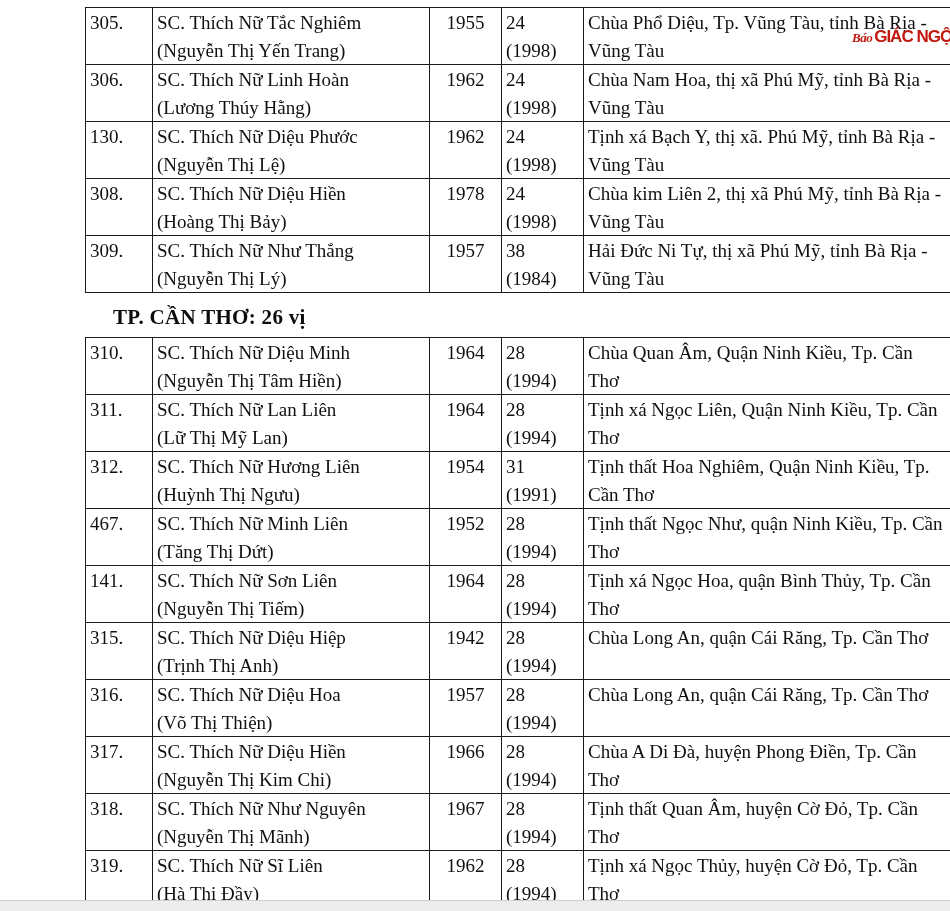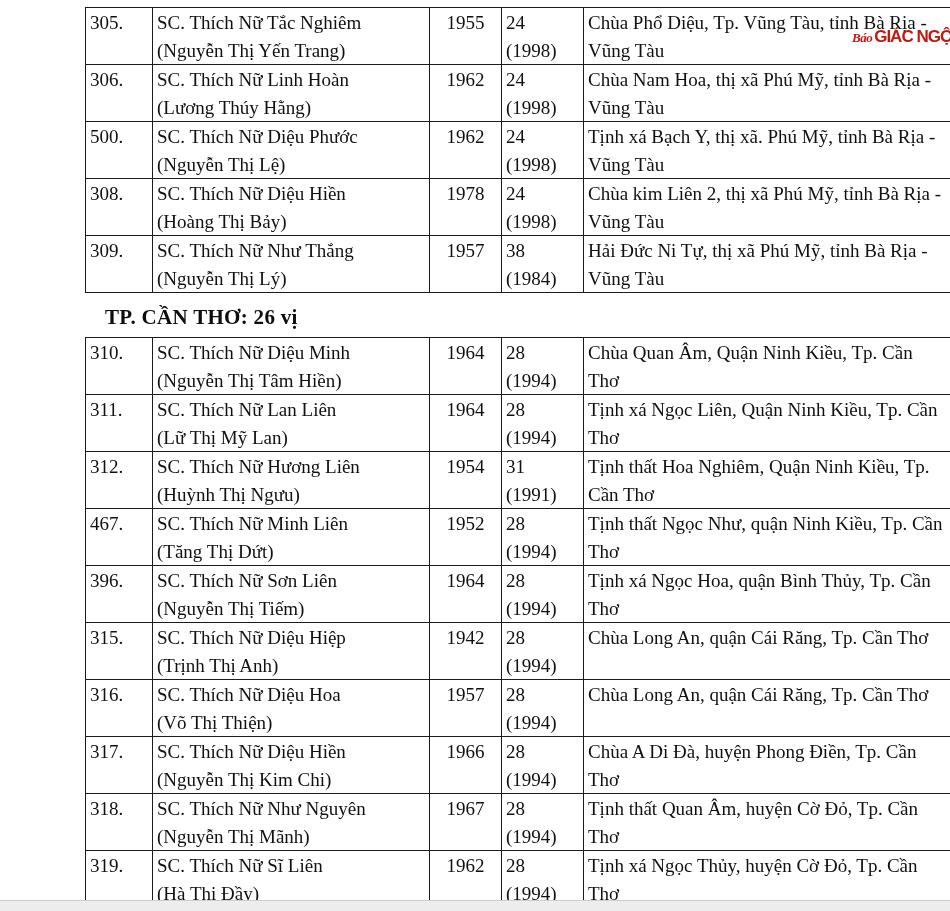--- a/index.html
+++ b/index.html
@@ -35,21 +35,21 @@
     overflow:hidden;
   }
   table.roster tr{height:57px;}
   td.c-no{width:58px;padding-left:10px;}
   td.c-name{width:268px;padding-left:9px;}
   td.c-year{width:63px;text-align:center;}
   td.c-age{width:73px;text-align:left;}
   td.c-addr{width:360px;padding-left:9px;padding-right:6px;}
   .section-header{
     position:absolute;
-    left:105px;top:305px;
+    left:113px;top:305px;
     font-size:21px;
     font-weight:bold;
     color:#0d0d0d;
     letter-spacing:0.3px;
   }
   .watermark{
     position:absolute;
     left:852px;top:27px;
     white-space:nowrap;
     line-height:19px;
@@ -92,21 +92,21 @@
           <td class="c-addr">Chùa Phổ Diệu, Tp. Vũng Tàu, tỉnh Bà Rịa - Vũng Tàu</td>
         </tr>
         <tr>
           <td class="c-no">306.</td>
           <td class="c-name">SC. Thích Nữ Linh Hoàn<br>(Lương Thúy Hằng)</td>
           <td class="c-year">1962</td>
           <td class="c-age">24<br>(1998)</td>
           <td class="c-addr">Chùa Nam Hoa, thị xã Phú Mỹ, tỉnh Bà Rịa - Vũng Tàu</td>
         </tr>
         <tr>
-          <td class="c-no">500.</td>
+          <td class="c-no">130.</td>
           <td class="c-name">SC. Thích Nữ Diệu Phước<br>(Nguyễn Thị Lệ)</td>
           <td class="c-year">1962</td>
           <td class="c-age">24<br>(1998)</td>
           <td class="c-addr">Tịnh xá Bạch Y, thị xã. Phú Mỹ, tỉnh Bà Rịa - Vũng Tàu</td>
         </tr>
         <tr>
           <td class="c-no">308.</td>
           <td class="c-name">SC. Thích Nữ Diệu Hiền<br>(Hoàng Thị Bảy)</td>
           <td class="c-year">1978</td>
           <td class="c-age">24<br>(1998)</td>
@@ -148,21 +148,21 @@
           <td class="c-addr">Tịnh thất Hoa Nghiêm, Quận Ninh Kiều, Tp. Cần Thơ</td>
         </tr>
         <tr>
           <td class="c-no">467.</td>
           <td class="c-name">SC. Thích Nữ Minh Liên<br>(Tăng Thị Dứt)</td>
           <td class="c-year">1952</td>
           <td class="c-age">28<br>(1994)</td>
           <td class="c-addr">Tịnh thất Ngọc Như, quận Ninh Kiều, Tp. Cần Thơ</td>
         </tr>
         <tr>
-          <td class="c-no">396.</td>
+          <td class="c-no">141.</td>
           <td class="c-name">SC. Thích Nữ Sơn Liên<br>(Nguyễn Thị Tiếm)</td>
           <td class="c-year">1964</td>
           <td class="c-age">28<br>(1994)</td>
           <td class="c-addr">Tịnh xá Ngọc Hoa, quận Bình Thủy, Tp. Cần Thơ</td>
         </tr>
         <tr>
           <td class="c-no">315.</td>
           <td class="c-name">SC. Thích Nữ Diệu Hiệp<br>(Trịnh Thị Anh)</td>
           <td class="c-year">1942</td>
           <td class="c-age">28<br>(1994)</td>

